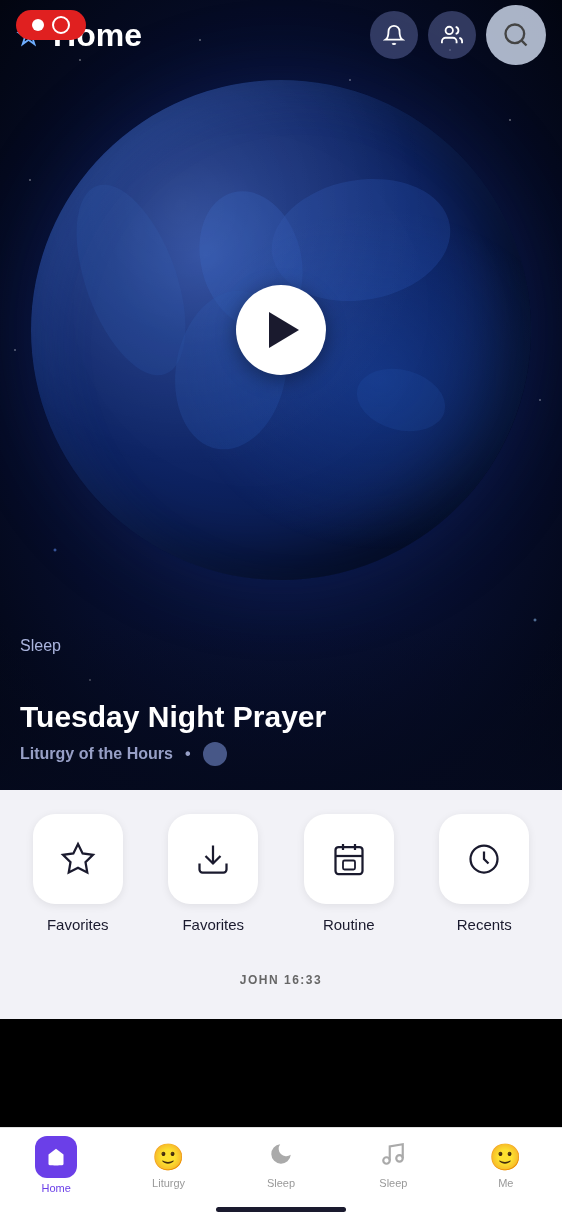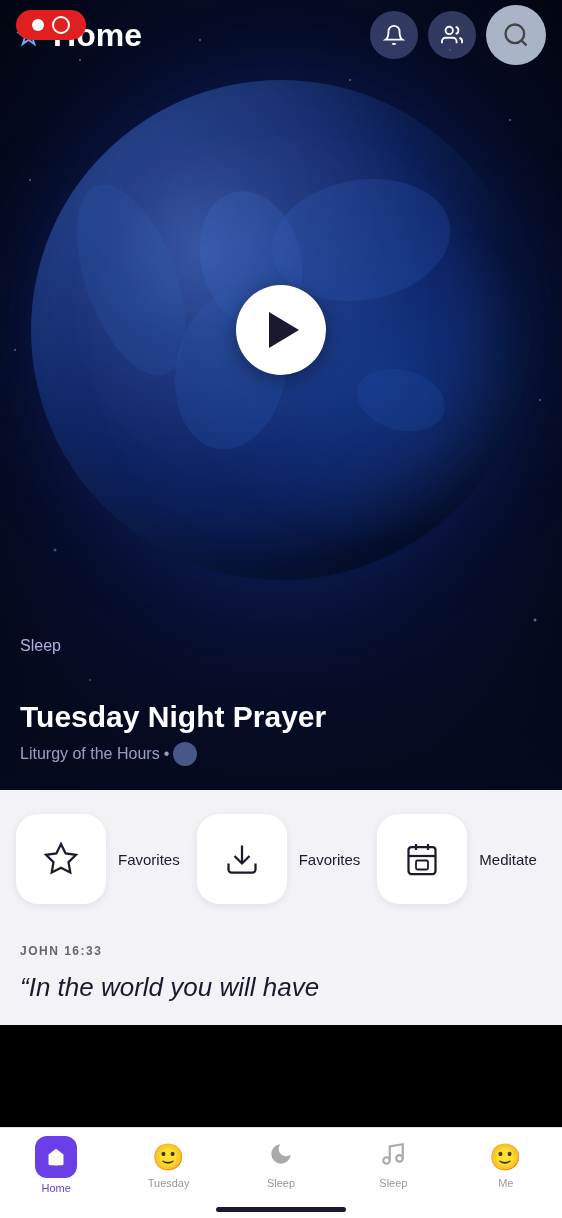--- a/index.html
+++ b/index.html
@@ -175,40 +175,41 @@
       font-size: 30px;
       font-weight: 700;
       margin-bottom: 8px;
       margin-top: 45px;
     }
     .content-sub {
       color: rgba(200, 210, 255, 0.75);
       font-size: 16px;
       display: flex;
       align-items: center;
-      gap: 4px;
+      gap: 12px;
+      font-weight: bold;
     }
     .dot-indicator {
       width: 24px;
       height: 24px;
       border-radius: 50%;
       background: rgba(100, 120, 180, 0.7);
     }
 
     
     .quick-access {
       background: #f2f2f7;
       padding: 24px 16px 16px;
       display: flex;
       justify-content: space-around;
       gap: 12px;
     }
     .quick-item {
       display: flex;
-      flex-direction: row;
+      flex-direction: column;
       align-items: center;
       gap: 12px;
       cursor: pointer;
       flex: 1;
     }
     .quick-icon-box {
       width: 90px;
       height: 90px;
       border-radius: 22px;
       background: white;
@@ -227,21 +228,21 @@
     .quick-label {
       font-size: 15px;
       color: #1a1a2e;
       font-weight: 500;
     }
 
     
     .verse-section {
       background: #f2f2f7;
       padding: 24px 20px 20px;
-      text-align: left;
+      text-align: center;
     }
     .verse-ref {
       font-size: 12px;
       font-weight: 700;
       color: #666;
       letter-spacing: 1.5px;
       margin-bottom: 12px;
     }
     .verse-text {
       font-size: 26px;
@@ -429,46 +430,54 @@
   <div class="quick-item">
     <div class="quick-icon-box">
       <svg viewBox="0 0 24 24">
         <rect x="3" y="4" width="18" height="18" rx="2" ry="2" stroke="#1a1a2e" stroke-width="1.5"></rect>
         <line x1="16" y1="2" x2="16" y2="6" stroke="#1a1a2e" stroke-width="1.5"></line>
         <line x1="8" y1="2" x2="8" y2="6" stroke="#1a1a2e" stroke-width="1.5"></line>
         <line x1="3" y1="10" x2="21" y2="10" stroke="#1a1a2e" stroke-width="1.5"></line>
         <rect x="8" y="13" width="8" height="6" rx="1" stroke="#1a1a2e" stroke-width="1.2"></rect>
       </svg>
     </div>
-    <span class="quick-label">Meditate</span>
-  </div>
-
+    <span class="quick-label">Routine</span>
+  </div>
+
+  <div class="quick-item">
+    <div class="quick-icon-box">
+      <svg viewBox="0 0 24 24">
+        <circle cx="12" cy="12" r="9" stroke="#1a1a2e" stroke-width="1.5"></circle>
+        <polyline points="12 7 12 12 15 15" stroke="#1a1a2e" stroke-width="1.5"></polyline>
+      </svg>
+    </div>
+    <span class="quick-label">Recents</span>
+  </div>
 
 </div>
 
 <div class="verse-section">
   <div class="verse-ref">JOHN 16:33</div>
-  <div class="verse-text">“In the world you will have</div>
 </div>
 
 <div class="bottom-nav">
 
   <div class="nav-item active">
     <div class="home-icon-bg">
       <svg viewBox="0 0 24 24" width="20" height="20" fill="white">
         <path d="M3 9l9-7 9 7v11a2 2 0 0 1-2 2H5a2 2 0 0 1-2-2z"></path>
         <polyline points="9 22 9 12 15 12 15 22" fill="white"></polyline>
       </svg>
     </div>
     <span class="nav-item-label">Home</span>
   </div>
 
   <div class="nav-item">
     <div class="nav-item-icon" style="color:#aaa;font-size:26px;">🙂</div>
-    <span class="nav-item-label">Tuesday</span>
+    <span class="nav-item-label">Liturgy</span>
   </div>
 
   <div class="nav-item">
     <div class="nav-item-icon" style="color:#aaa;">
       <svg viewBox="0 0 24 24" width="26" height="26" fill="#aaa">
         <path d="M21 12.79A9 9 0 1 1 11.21 3 7 7 0 0 0 21 12.79z"></path>
       </svg>
     </div>
     <span class="nav-item-label">Sleep</span>
   </div>

